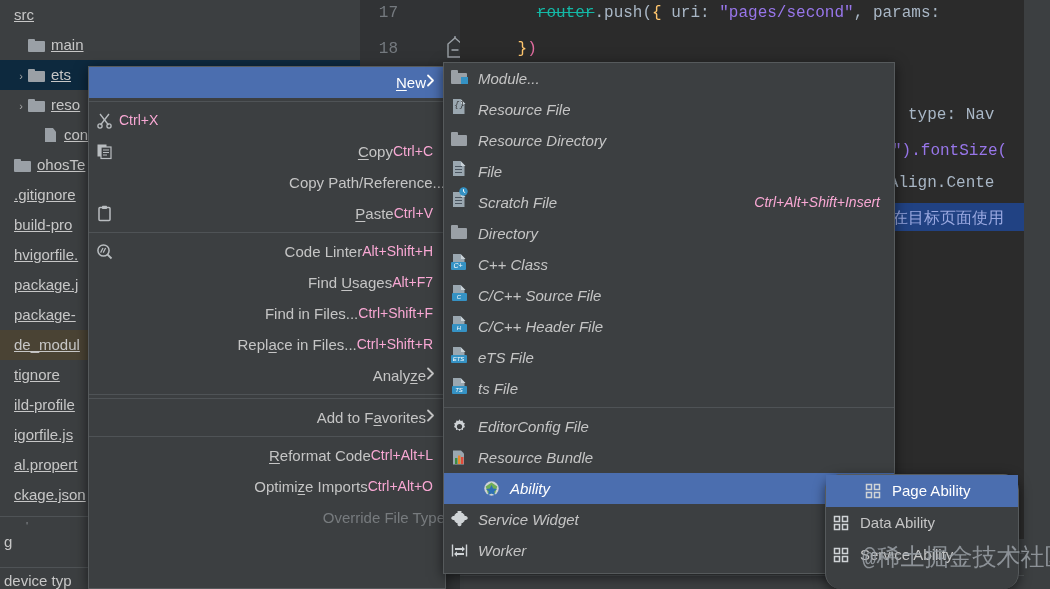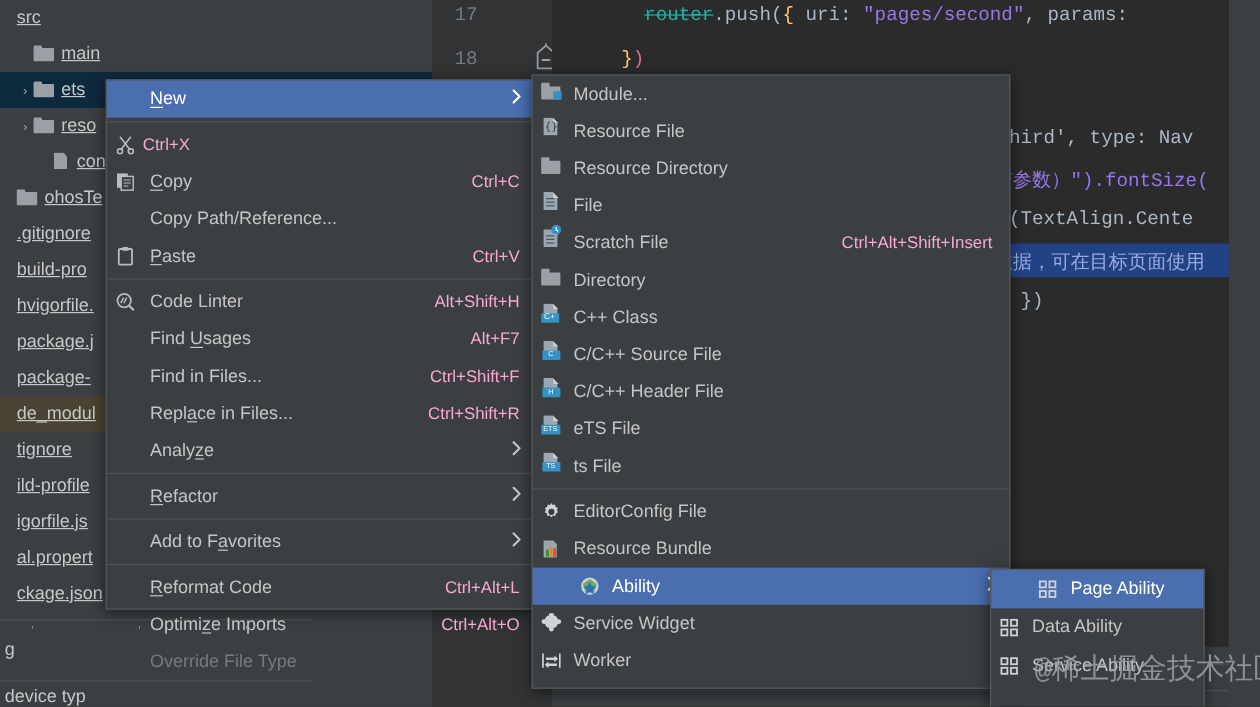--- a/index.html
+++ b/index.html
@@ -73,32 +73,32 @@
   .mi.dis{color:#777b7e;}
   .mi .micon{width:30px;min-width:30px;display:flex;align-items:center;justify-content:center;}
   .mi .mlabel{flex:1;}
   .mi .mkey{color:#f9a8d4;padding-right:12px;font-size:14px;}
   .mi .mchev{padding-right:10px;color:#c5c5c5;font-size:13px;}
   .mi.sel .mchev{color:#ffffff;}
   .msep{height:1px;background:#4f5356;margin:3px 0;}
   .u{text-decoration:underline;text-underline-offset:2px;}
 
   
-  #ctx{left:88px;top:66px;width:358px;height:442px;}
+  #ctx{left:88px;top:66px;width:358px;height:523px;text-align:right;}
   #ctx .mi{padding-left:0;}
   #ctx .mlabel{padding-left:6px;}
 
   
-  #newmenu{left:443px;top:62px;width:399px;height:512px;}
+  #newmenu{left:443px;top:62px;width:452px;height:512px;font-style:italic;}
   #newmenu .mi{height:31px;line-height:31px;}
   #newmenu .mlabel{padding-left:4px;}
   #newmenu .mkey{font-size:14px;padding-right:14px;}
 
   
-  #abmenu{left:825px;top:474px;width:179px;height:115px;border-bottom:none;}
+  #abmenu{left:825px;top:474px;width:194px;height:115px;border-bottom:none;border-radius:16px;}
   #abmenu .mi{height:32px;line-height:32px;}
   #abmenu .mlabel{padding-left:4px;}
 
   
   .ic{position:relative;display:inline-block;}
   .ic svg{display:block;}
 
   .doc{width:17px;height:17px;position:relative;display:inline-block;}
   .doc .pg{position:absolute;left:2px;top:1px;width:12px;height:15px;background:#9aa7b0;
      clip-path:polygon(0 0,68% 0,100% 28%,100% 100%,0 100%);}
@@ -273,27 +273,20 @@
         <span class="mkey">Ctrl+Shift+R</span>
       </div>
       <div class="mi">
         <span class="micon"></span>
         <span class="mlabel">Analy<span class="u">z</span>e</span>
         <span class="mchev"><svg width="9" height="13" viewBox="0 0 9 13">
             <path d="M2 1.5 L7 6.5 L2 11.5" fill="none" stroke="currentColor" stroke-width="1.8" stroke-linecap="round" stroke-linejoin="round"></path>
           </svg></span>
       </div>
       <div class="msep"></div>
-      <div class="mi">
-        <span class="micon"></span>
-        <span class="mlabel"><span class="u">R</span>efactor</span>
-        <span class="mchev"><svg width="9" height="13" viewBox="0 0 9 13">
-            <path d="M2 1.5 L7 6.5 L2 11.5" fill="none" stroke="currentColor" stroke-width="1.8" stroke-linecap="round" stroke-linejoin="round"></path>
-          </svg></span>
-      </div>
       <div class="msep"></div>
       <div class="mi">
         <span class="micon"></span>
         <span class="mlabel">Add to F<span class="u">a</span>vorites</span>
         <span class="mchev"><svg width="9" height="13" viewBox="0 0 9 13">
             <path d="M2 1.5 L7 6.5 L2 11.5" fill="none" stroke="currentColor" stroke-width="1.8" stroke-linecap="round" stroke-linejoin="round"></path>
           </svg></span>
       </div>
       <div class="msep"></div>
       <div class="mi">

